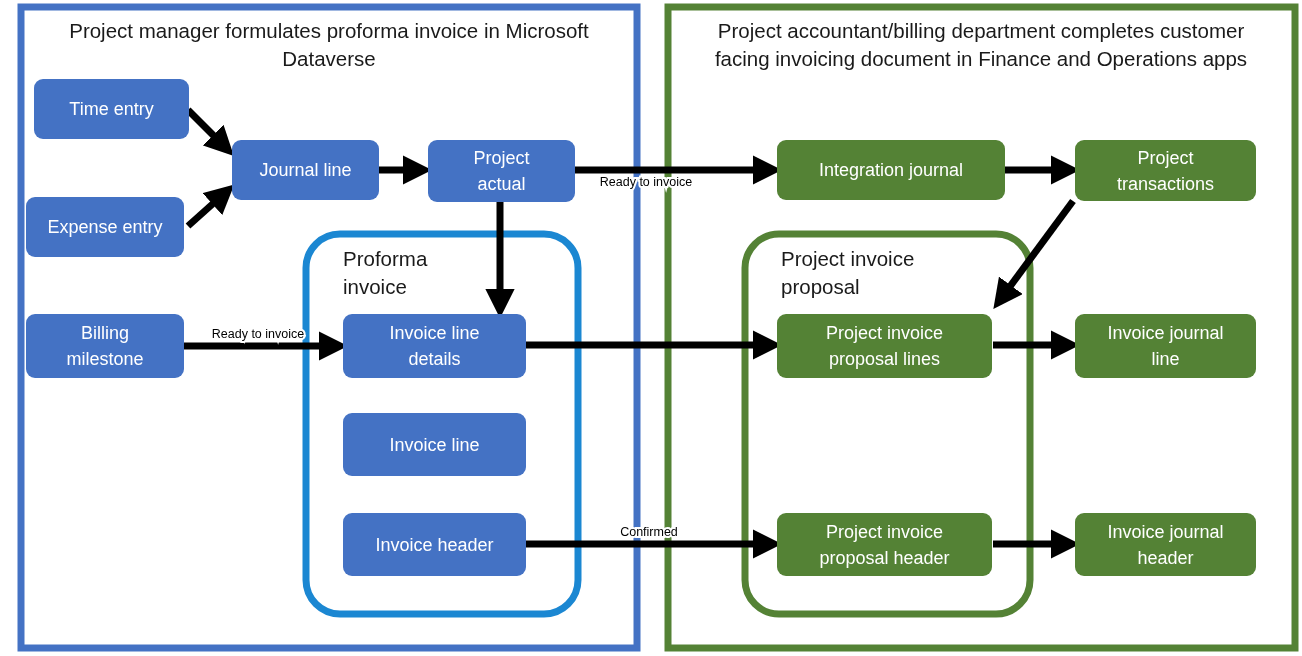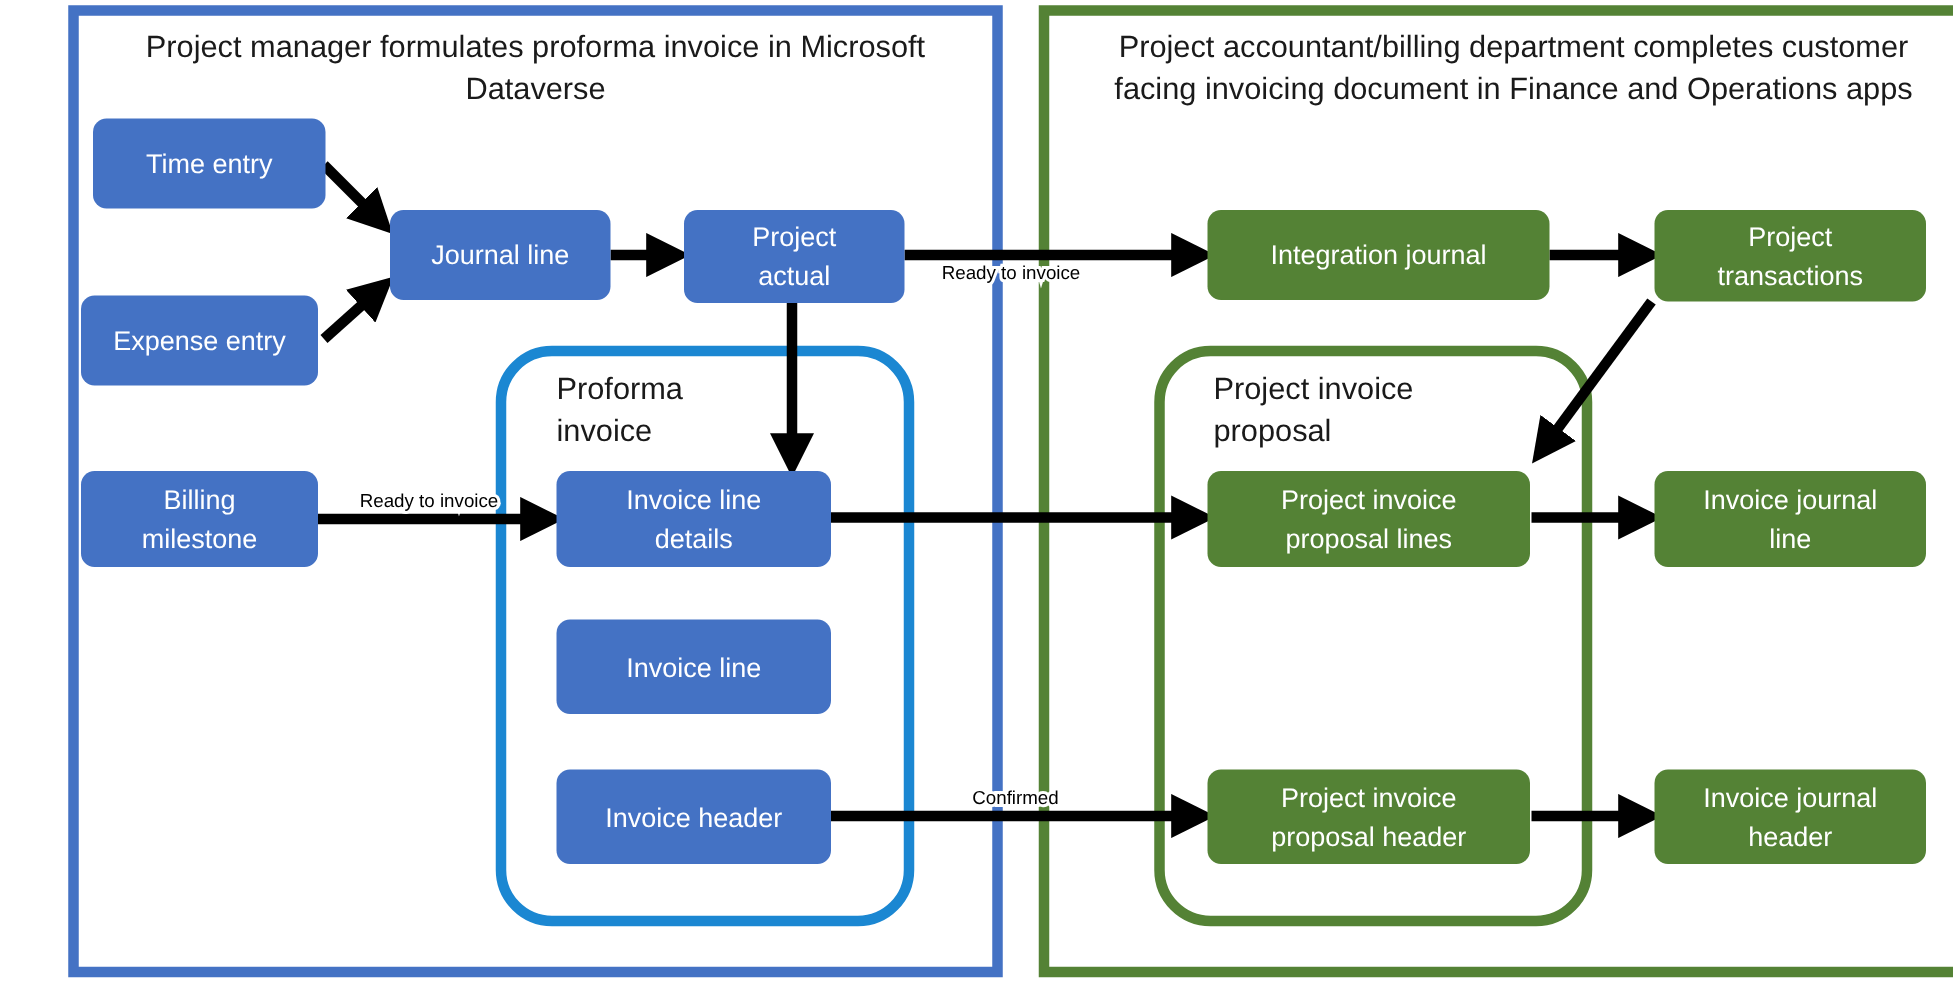--- a/index.html
+++ b/index.html
@@ -10,21 +10,20 @@
   body {
     width: 1302px;
     height: 656px;
     font-family: "Liberation Sans", sans-serif;
     overflow: hidden;
   }
   #diagram-root {
     position: relative;
     width: 1132px;
     height: 656px;
-    margin-left: 28px;
   }
   svg.diagram {
     display: block;
     width: 1302px;
     height: 656px;
   }
   .container-title {
     font-size: 20.5px;
     fill: #1a1a1a;
     font-family: "Liberation Sans", sans-serif;

